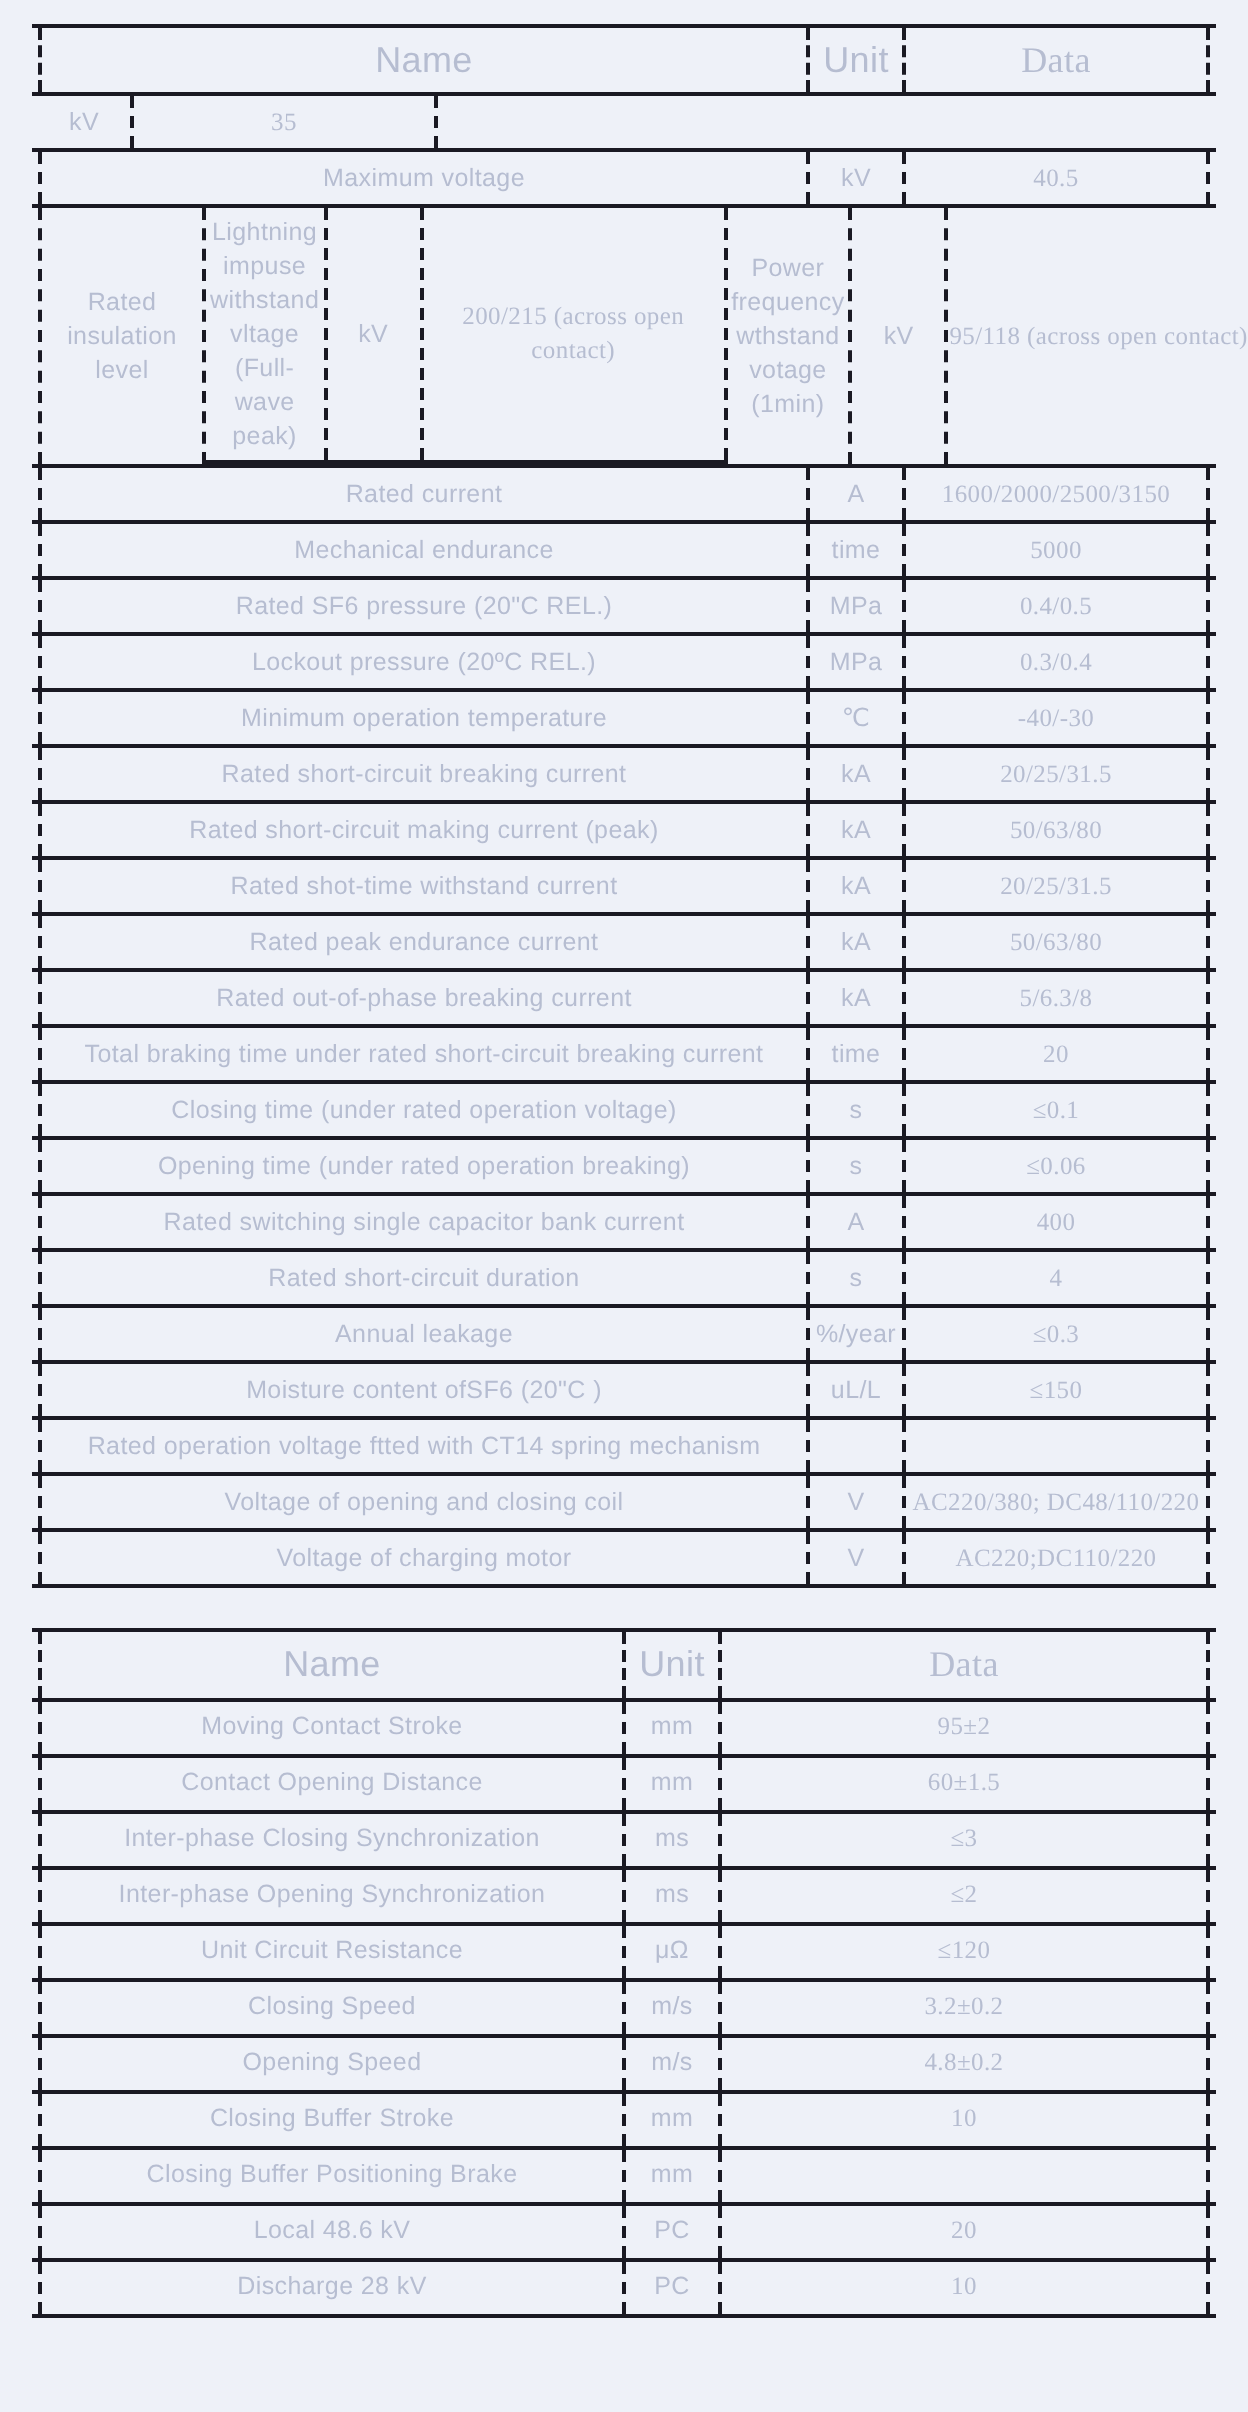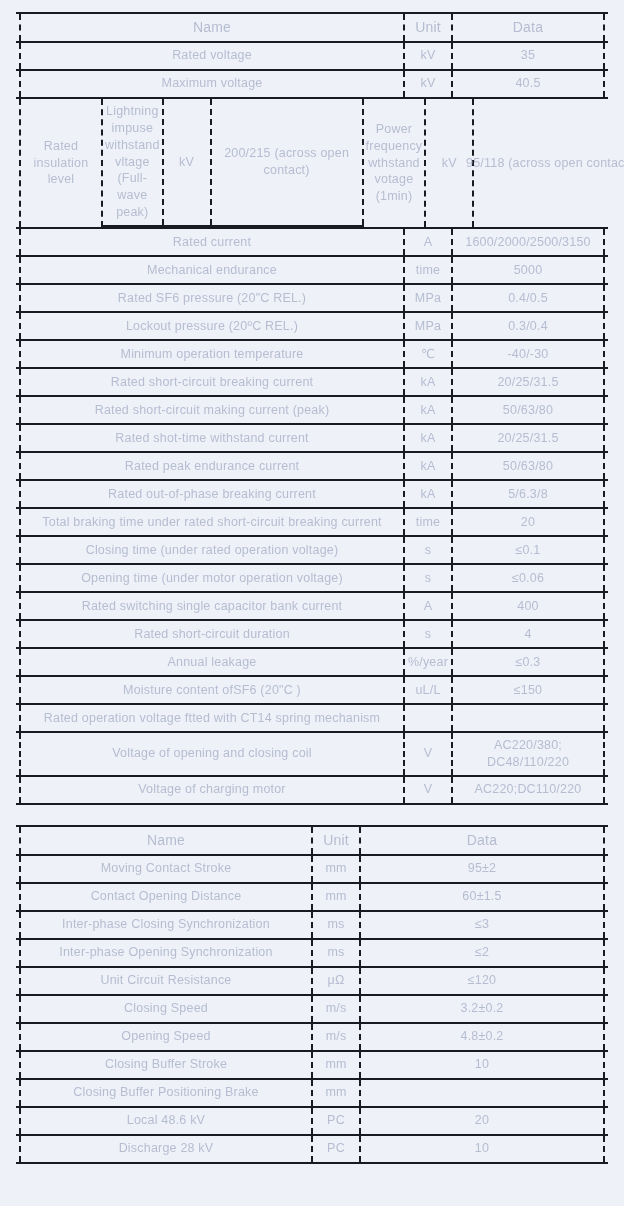--- a/index.html
+++ b/index.html
@@ -27,25 +27,25 @@
   .cell{
     display:flex;align-items:center;justify-content:center;
     text-align:center;
     font-size:12.5px;
     line-height:1.35;
     letter-spacing:.2px;
     padding:4px 2px;
     box-sizing:border-box;
     border-color:#1a1a23;
   }
-  .hdr{font-size:14px;}
+  .hdr{font-size:18px;}
   
   .c-name{flex:1;border-left:2px dashed #1a1a23;border-right:2px dashed #1a1a23;}
   .c-unit{border-right:2px dashed #1a1a23;}
-  .c-data{border-right:2px dashed #1a1a23;}
+  .c-data{border-right:2px dashed #1a1a23;font-family:Liberation Serif, serif;}
   .t1 .c-unit{width:48px;flex:0 0 48px;}
   .t1 .c-data{width:152px;flex:0 0 152px;}
   .t2 .c-unit{width:48px;flex:0 0 48px;}
   .t2 .c-data{width:244px;flex:0 0 244px;}
   
   .c-group{
     width:84px;flex:0 0 84px;
     border-left:2px dashed #1a1a23;border-right:2px dashed #1a1a23;
   }
   .group-right{flex:1;display:flex;flex-direction:row;}
@@ -60,21 +60,20 @@
 <div class="spec-table t1">
 
   <div class="row">
     <div class="cell hdr c-name">Name</div>
     <div class="cell hdr c-unit">Unit</div>
     <div class="cell hdr c-data">Data</div>
   </div>
 
   <div>
       <div class="row">
-        <div class="cell c-name">Rated voltage</div>
         <div class="cell c-unit">kV</div>
         <div class="cell c-data">35</div>
       </div>
       <div class="row">
         <div class="cell c-name">Maximum voltage</div>
         <div class="cell c-unit">kV</div>
         <div class="cell c-data">40.5</div>
       </div>
     </div>
 
@@ -149,21 +148,21 @@
         <div class="cell c-name">Total braking time under rated short-circuit breaking current</div>
         <div class="cell c-unit">time</div>
         <div class="cell c-data">20</div>
       </div>
       <div class="row">
         <div class="cell c-name">Closing time (under rated operation voltage)</div>
         <div class="cell c-unit">s</div>
         <div class="cell c-data">≤0.1</div>
       </div>
       <div class="row">
-        <div class="cell c-name">Opening time (under motor operation voltage)</div>
+        <div class="cell c-name">Opening time (under rated operation breaking)</div>
         <div class="cell c-unit">s</div>
         <div class="cell c-data">≤0.06</div>
       </div>
       <div class="row">
         <div class="cell c-name">Rated switching single capacitor bank current</div>
         <div class="cell c-unit">A</div>
         <div class="cell c-data">400</div>
       </div>
       <div class="row">
         <div class="cell c-name">Rated short-circuit duration</div>

